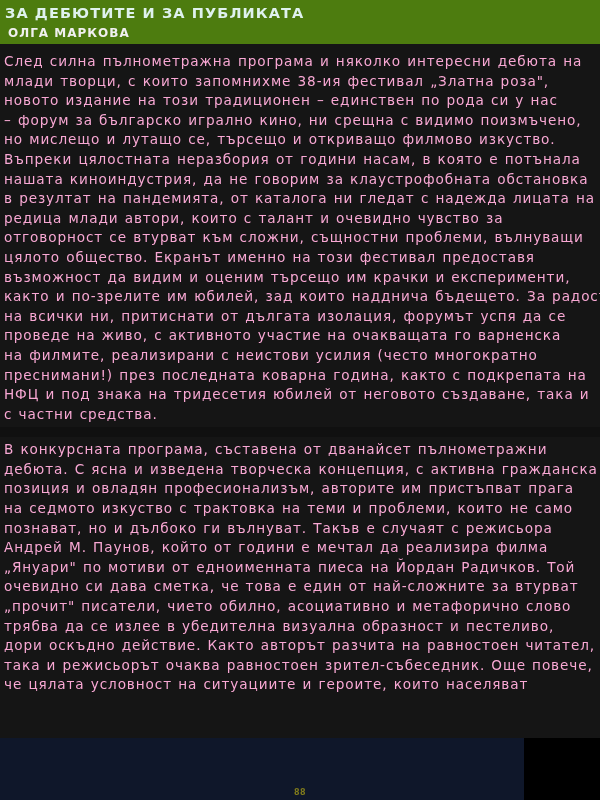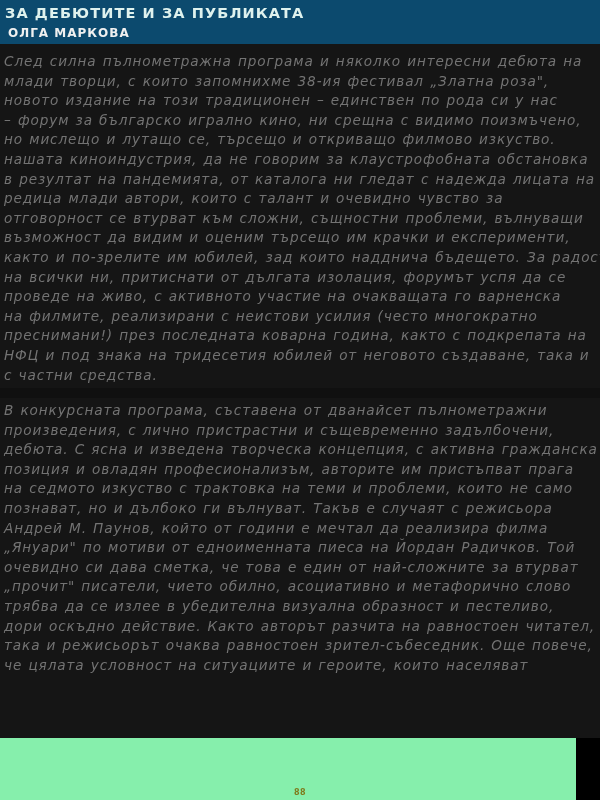--- a/index.html
+++ b/index.html
@@ -11,21 +11,21 @@
       overflow: hidden;
     }
     .page {
       position: relative;
       width: 600px;
       height: 800px;
       background: #000000;
       font-family: "DejaVu Sans", sans-serif;
     }
     .header {
-      background: #0c4a6e;
+      background: #4d7c0f;
       padding: 4px 4px 4px 4px;
       height: 44px;
       box-sizing: border-box;
     }
     .title {
       color: #dff2ee;
       font-family: "DejaVu Sans", sans-serif;
       font-weight: bold;
       font-size: 14.5px;
       letter-spacing: 1.1px;
@@ -43,46 +43,45 @@
       margin: 3px 0 0 4px;
     }
     .body {
       background: #151515;
       height: 694px;
       box-sizing: border-box;
       padding: 8px 4px 0 4px;
       overflow: hidden;
     }
     .para {
-      color: #737373;
+      color: #f9a8d4;
       font-family: "DejaVu Sans", sans-serif;
       font-size: 13.6px;
       letter-spacing: 0.9px;
       word-spacing: 1px;
       line-height: 19.6px;
       margin: 0;
       white-space: nowrap;
-      font-style: italic;
     }
     .para .line {
       display: block;
       height: 19.6px;
     }
     .para-sep {
       height: 10px;
       margin: 3px -4px 3px -4px;
       background: #101010;
     }
     .footer {
       position: absolute;
       left: 0;
       top: 738px;
-      width: 576px;
+      width: 524px;
       height: 62px;
-      background: #86efac;
+      background: #0f172a;
     }
     .page-number {
       position: absolute;
       left: 0;
       width: 600px;
       top: 50px;
       text-align: center;
       color: #7f7a1c;
       font-family: "DejaVu Sans", sans-serif;
       font-size: 8px;
@@ -99,39 +98,40 @@
     <div class="author">ОЛГА МАРКОВА</div>
   </div>
 
   <div class="body">
     <p class="para">
       <span class="line">След силна пълнометражна програма и няколко интересни дебюта на</span>
       <span class="line">млади творци, с които запомнихме 38-ия фестивал „Златна роза",</span>
       <span class="line">новото издание на този традиционен –  единствен по рода си у нас</span>
       <span class="line">–   форум за българско игрално кино, ни срещна с видимо поизмъчено,</span>
       <span class="line">но мислещо и лутащо се, търсещо и откриващо филмово изкуство.</span>
+      <span class="line">Въпреки цялостната неразбория от години насам, в която е потънала</span>
       <span class="line">нашата киноиндустрия, да не говорим за клаустрофобната обстановка</span>
       <span class="line">в резултат на пандемията, от каталога ни гледат с надежда лицата на</span>
       <span class="line">редица млади автори, които с талант и очевидно чувство за</span>
       <span class="line">отговорност се втурват към сложни, същностни проблеми, вълнуващи</span>
+      <span class="line">цялото общество. Екранът именно на този фестивал предоставя</span>
       <span class="line">възможност да видим и оценим търсещо им крачки и експерименти,</span>
       <span class="line">както и по-зрелите им юбилей, зад които надднича бъдещето. За радост</span>
       <span class="line">на всички ни, притиснати от дългата изолация, форумът успя да се</span>
       <span class="line">проведе на живо, с активното участие на очакващата го варненска</span>
       <span class="line">на филмите, реализирани с неистови усилия (често многократно</span>
       <span class="line">преснимани!) през последната коварна година, както с подкрепата на</span>
       <span class="line">НФЦ и под знака на тридесетия юбилей от неговото създаване, така и</span>
       <span class="line">с частни средства.</span>
     </p>
 
     <div class="para-sep"></div>
 
     <p class="para">
       <span class="line">В конкурсната програма, съставена от дванайсет пълнометражни</span>
-      <span class="line">произведения, с лично пристрастни и същевременно задълбочени,</span>
       <span class="line">дебюта. С ясна и изведена творческа концепция, с активна гражданска</span>
       <span class="line">позиция и овладян професионализъм, авторите им пристъпват прага</span>
       <span class="line">на седмото изкуство с трактовка на теми и проблеми, които не само</span>
       <span class="line">познават, но и дълбоко ги вълнуват. Такъв е случаят с режисьора</span>
       <span class="line">Андрей М. Паунов, който от години е мечтал да реализира филма</span>
       <span class="line">„Януари" по мотиви от едноименната пиеса на Йордан Радичков. Той</span>
       <span class="line">очевидно си дава сметка, че това е един от най-сложните за втурват</span>
       <span class="line">„прочит" писатели, чието обилно, асоциативно и метафорично слово</span>
       <span class="line">трябва да се излее в убедителна визуална образност и пестеливо,</span>
       <span class="line">дори оскъдно действие. Както авторът разчита на равностоен читател,</span>

